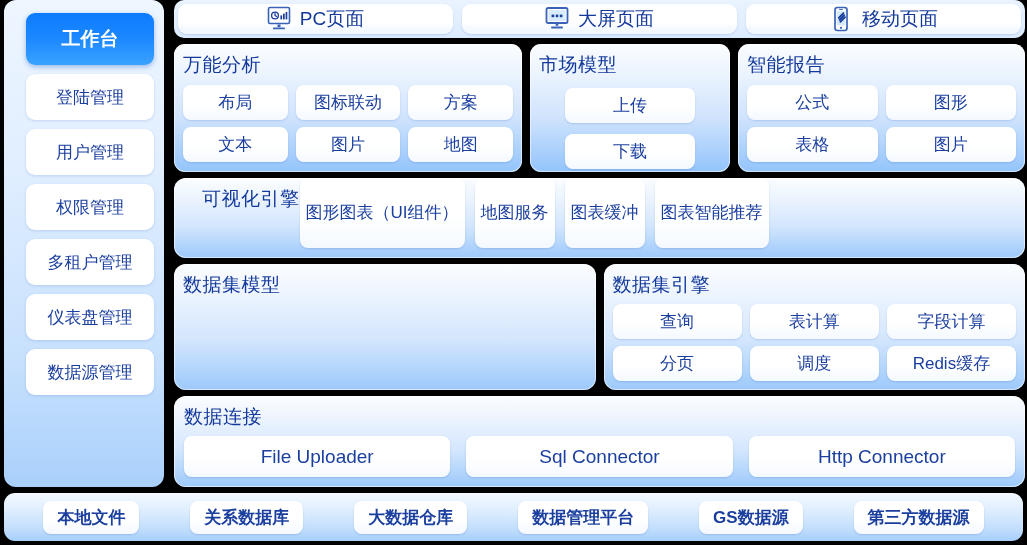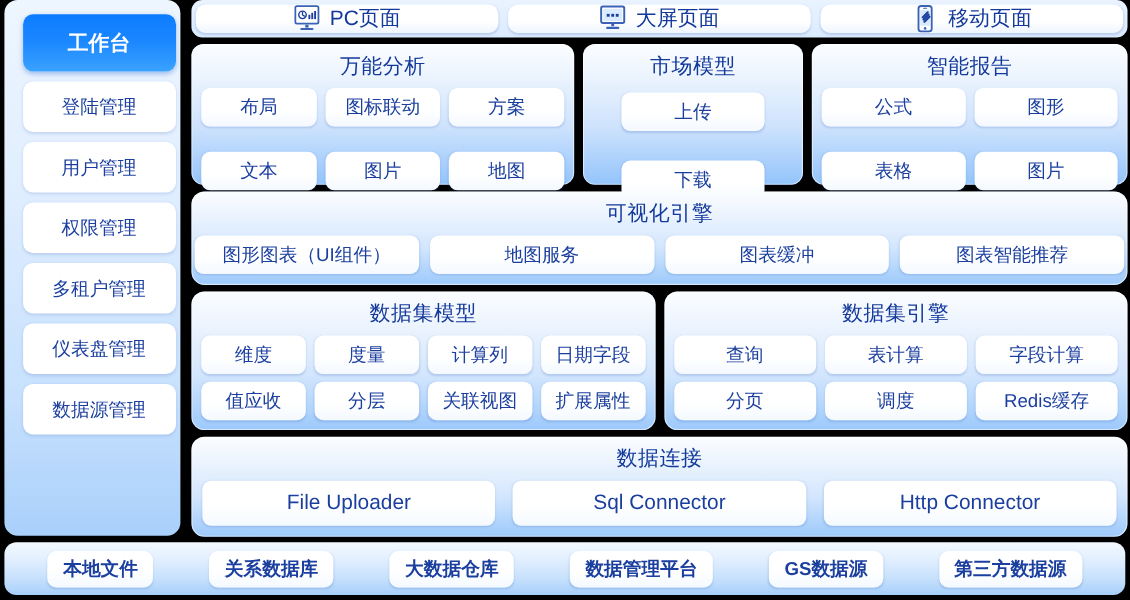--- a/index.html
+++ b/index.html
@@ -19,21 +19,21 @@
     background: #000;
   }
 
   
   .panel {
     border-radius: 12px;
     background: linear-gradient(180deg, #fbfdff 0%, #eef5fe 22%, #d3e6fd 60%, #9cc9fb 100%);
     box-shadow: 0 0 0 1px rgba(255,255,255,.55) inset;
   }
   .panel-title {
-    text-align: center;
+    text-align: left;
     color: #13399b;
     font-size: 19px;
     line-height: 1;
     padding: 11px 0 10px;
     letter-spacing: .5px;
     white-space: nowrap;
   }
 
   
   .chip {
@@ -64,21 +64,21 @@
     flex: 0 0 160px;
     border-radius: 12px;
     background: linear-gradient(180deg, #eef6ff 0%, #e0eeff 35%, #c6e0fd 75%, #a9d0fb 100%);
     display: flex;
     flex-direction: column;
     align-items: center;
     padding: 13px 0 13px;
     gap: 9px;
   }
   .side-item {
-    width: 139px;
+    width: 128px;
     height: 46px;
     border-radius: 9px;
     background: #ffffff;
     color: #1b3f9e;
     font-size: 17px;
     display: flex;
     align-items: center;
     justify-content: center;
     white-space: nowrap;
     box-shadow: 0 1px 3px rgba(30,70,160,.16);
@@ -135,30 +135,29 @@
   .mod {
     border-radius: 11px;
     background: linear-gradient(180deg, #fbfdff 0%, #eef5fe 20%, #cfe3fd 58%, #93c4fb 100%);
     padding: 0 9px 9px;
     display: flex;
     flex-direction: column;
   }
   .mod.m1 { flex: 0 0 348px; }
   .mod.m2 { flex: 0 0 200px; }
   .mod.m3 { flex: 1 1 auto; }
-  .mod-grid { display: flex; flex-direction: column; gap: 23px; flex: 1 1 auto; justify-content: center;}
+  .mod-grid { display: flex; flex-direction: column; gap: 7px; flex: 1 1 auto; justify-content: center;}
   .mod-line { display: flex; gap: 8px; }
   .mod-line .chip { flex: 1 1 0; }
 
   
   .viz {
     height: 95px;
-    padding: 0 3px 10px;
-    display: flex;
-    flex-direction: column;
+    padding: 0 28px 10px;
+    display: flex;
   }
   .viz-line { display: flex; gap: 10px; }
   .viz-line .chip { flex: 1 1 0; }
 
   
   .ds-row { display: flex; gap: 8px; height: 132px; }
   .ds {
     flex: 1 1 0;
     padding: 0 9px 9px;
     display: flex;
@@ -321,34 +320,20 @@
           <div class="chip">地图服务</div>
           <div class="chip">图表缓冲</div>
           <div class="chip">图表智能推荐</div>
         </div>
       </div>
 
       <div class="ds-row">
 
         <div class="ds panel">
           <div class="panel-title">数据集模型</div>
-          <div class="ds-grid">
-            <div class="ds-line">
-              <div class="chip">维度</div>
-              <div class="chip">度量</div>
-              <div class="chip">计算列</div>
-              <div class="chip">日期字段</div>
-            </div>
-            <div class="ds-line">
-              <div class="chip">值应收</div>
-              <div class="chip">分层</div>
-              <div class="chip">关联视图</div>
-              <div class="chip">扩展属性</div>
-            </div>
-          </div>
         </div>
 
         <div class="ds panel">
           <div class="panel-title">数据集引擎</div>
           <div class="ds-grid">
             <div class="ds-line">
               <div class="chip">查询</div>
               <div class="chip">表计算</div>
               <div class="chip">字段计算</div>
             </div>

